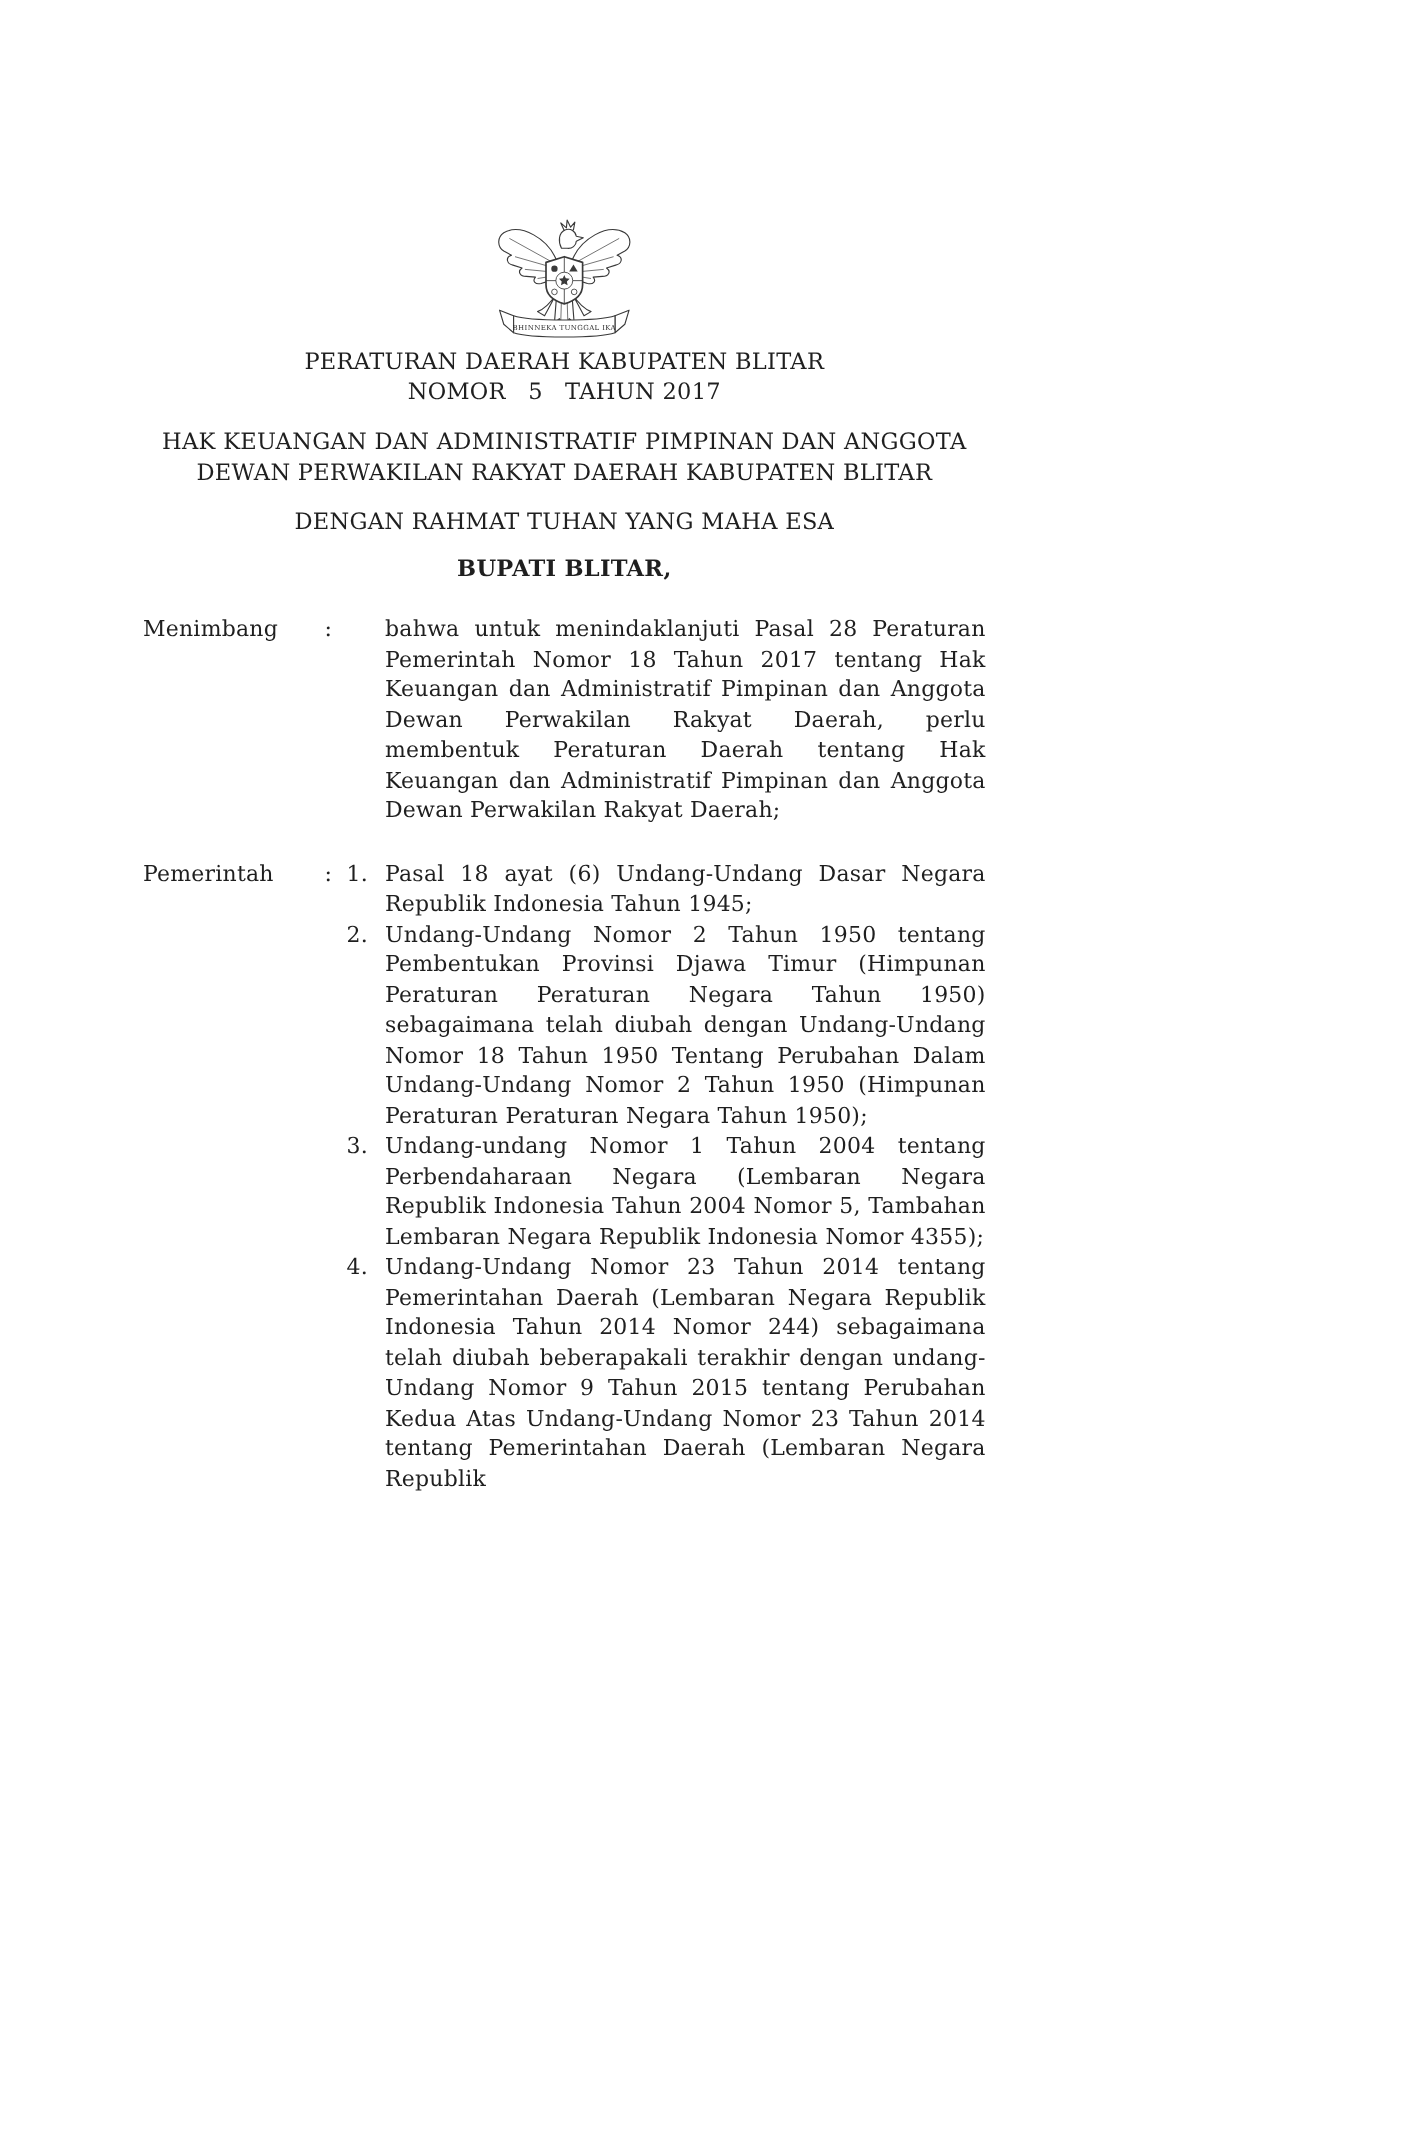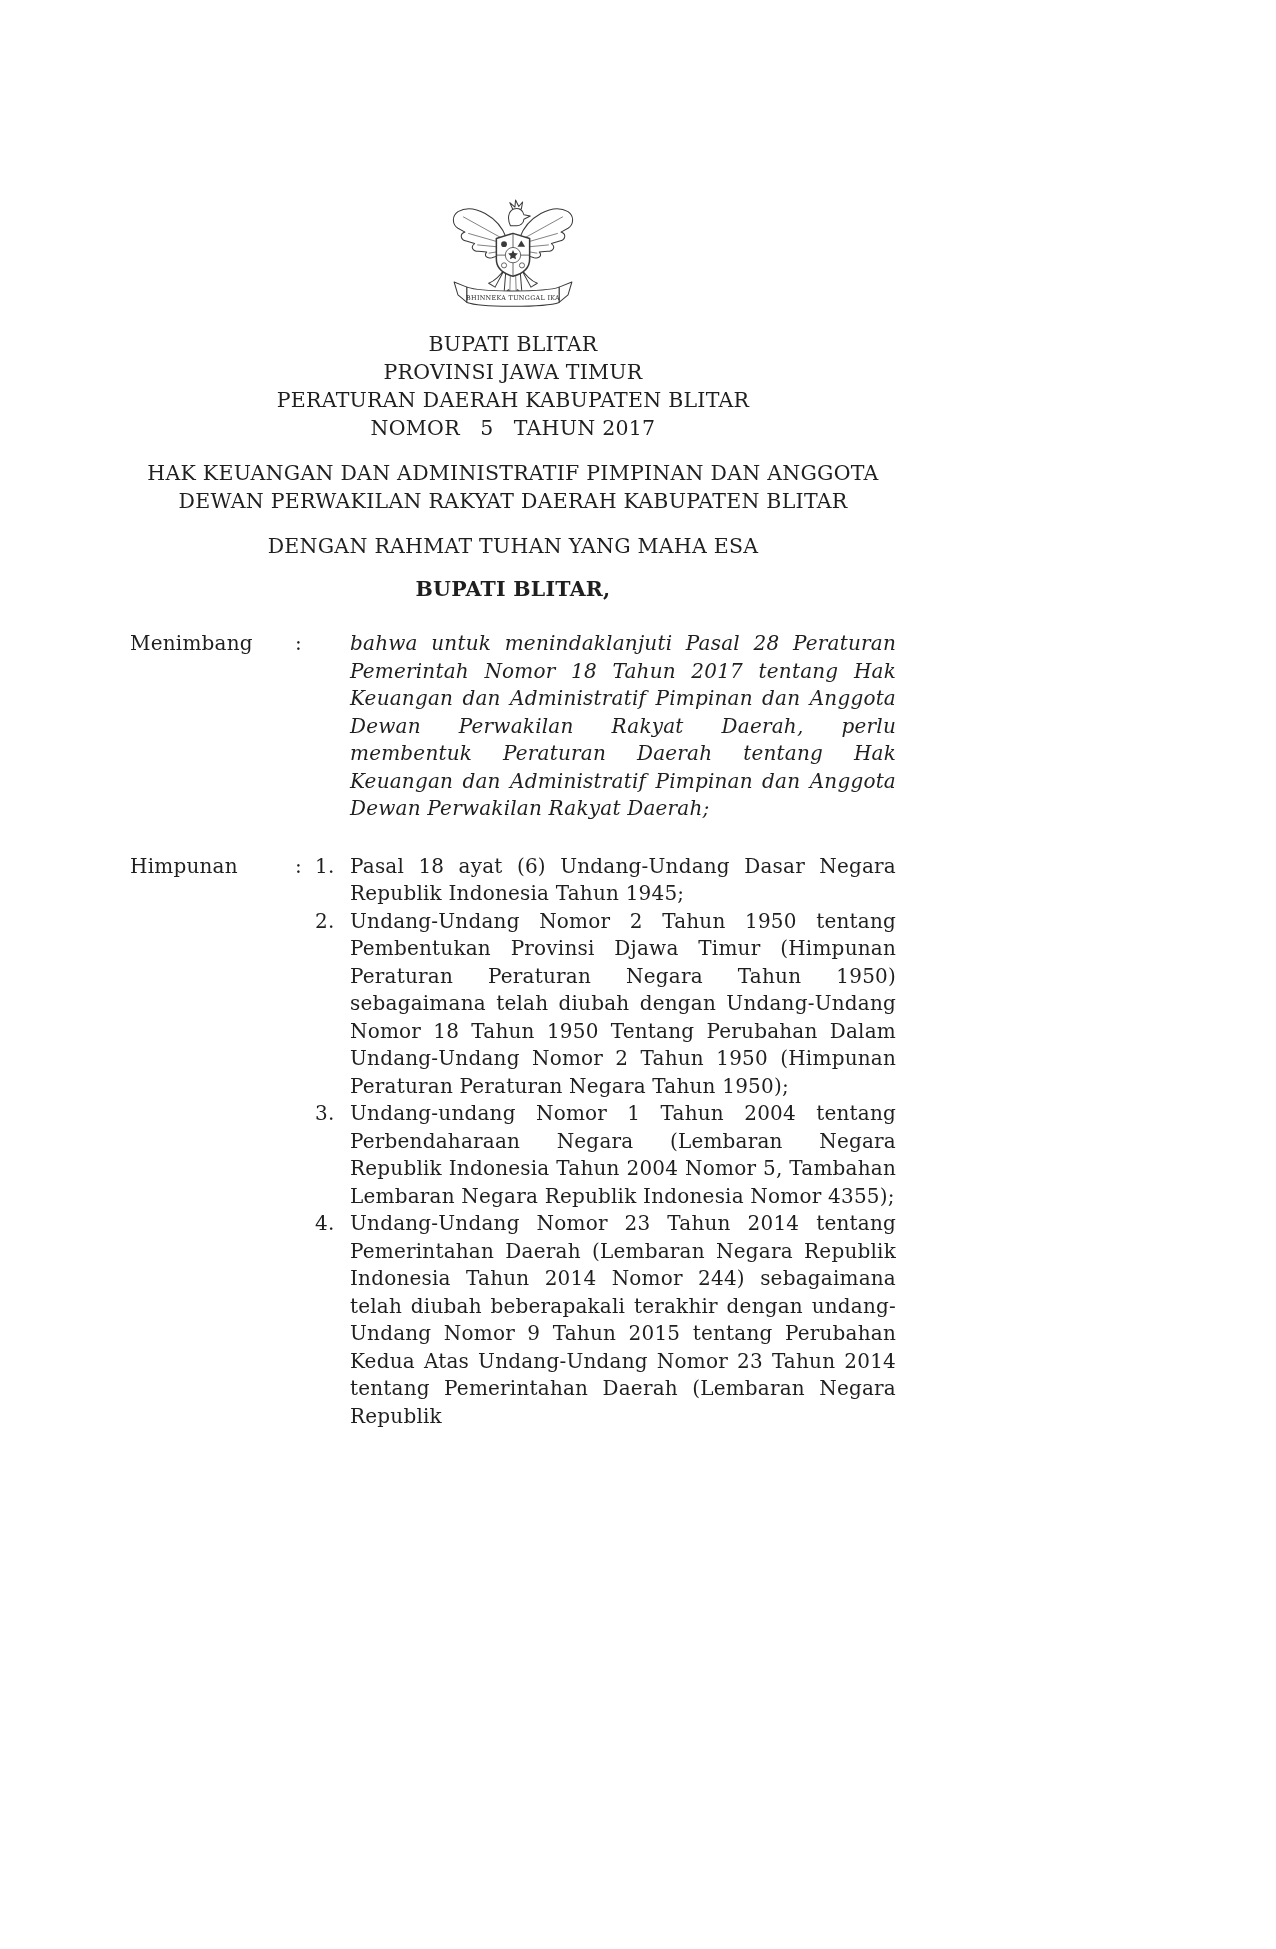--- a/index.html
+++ b/index.html
@@ -45,21 +45,21 @@
     display: flex;
     font-size: 20px;
     line-height: 27.5px;
     letter-spacing: 0.2px;
   }
   .clause.menimbang { margin-top: 27px; }
   .clause.mengingat { margin-top: 30px; }
   .clause-label { width: 165px; flex: none; }
   .clause-colon { width: 20px; flex: none; }
   .clause-body  { flex: 1; }
-  .clause-body.indent { margin-left: 35px; text-align: justify; font-style: italic; }
+  .clause-body.indent { margin-left: 35px; text-align: justify; }
 
   .li { display: flex; }
   .li .num { width: 35px; flex: none; }
   .li .txt { flex: 1; text-align: justify; }
 </style>
 </head>
 <body>
 
 <div class="page">
   <div class="content">
@@ -94,24 +94,20 @@
           <circle cx="114" cy="124" r="4" fill="none" stroke-width="1.2"></circle>
 
           <path d="M28,158 L8,150 L14,170 L28,182 Z"></path>
           <path d="M172,158 L192,150 L186,170 L172,182 Z"></path>
           <path d="M28,158 C50,166 150,166 172,158 L172,182 C150,190 50,190 28,182 Z"></path>
         </g>
         <text x="100" y="178" text-anchor="middle" font-size="10" letter-spacing="0.5" fill="#2c2c2c">BHINNEKA TUNGGAL IKA</text>
       </svg>
     </div>
 
-    <div class="hgroup hdr-authority">
-      <div>BUPATI BLITAR</div>
-      <div>PROVINSI JAWA TIMUR</div>
-    </div>
 
     <div class="hgroup hdr-regulation">
       <div>PERATURAN DAERAH KABUPATEN BLITAR</div>
       <div class="prewrap">NOMOR   5   TAHUN 2017</div>
     </div>
 
 
     <div class="hgroup hdr-subject">
       <div>HAK KEUANGAN DAN ADMINISTRATIF PIMPINAN DAN ANGGOTA</div>
       <div>DEWAN PERWAKILAN RAKYAT DAERAH KABUPATEN BLITAR</div>
@@ -125,21 +121,21 @@
       <div>BUPATI BLITAR,</div>
     </div>
 
     <section class="clause menimbang">
       <div class="clause-label">Menimbang</div>
       <div class="clause-colon">:</div>
       <div class="clause-body indent">bahwa untuk menindaklanjuti Pasal 28 Peraturan Pemerintah Nomor 18 Tahun 2017 tentang Hak Keuangan dan Administratif Pimpinan dan Anggota Dewan Perwakilan Rakyat Daerah, perlu membentuk Peraturan Daerah tentang Hak Keuangan dan Administratif Pimpinan dan Anggota Dewan Perwakilan Rakyat Daerah;</div>
     </section>
 
     <section class="clause mengingat">
-      <div class="clause-label">Himpunan</div>
+      <div class="clause-label">Pemerintah</div>
       <div class="clause-colon">:</div>
       <div class="clause-body">
         <div class="li">
           <div class="num">1.</div>
           <div class="txt">Pasal 18 ayat (6) Undang-Undang Dasar Negara Republik Indonesia Tahun 1945;</div>
         </div>
         <div class="li">
           <div class="num">2.</div>
           <div class="txt">Undang-Undang Nomor 2 Tahun 1950 tentang Pembentukan Provinsi Djawa Timur (Himpunan Peraturan Peraturan Negara Tahun 1950) sebagaimana telah diubah dengan Undang-Undang Nomor 18 Tahun 1950 Tentang Perubahan Dalam Undang-Undang Nomor 2 Tahun 1950 (Himpunan Peraturan Peraturan Negara Tahun 1950);</div>
         </div>

